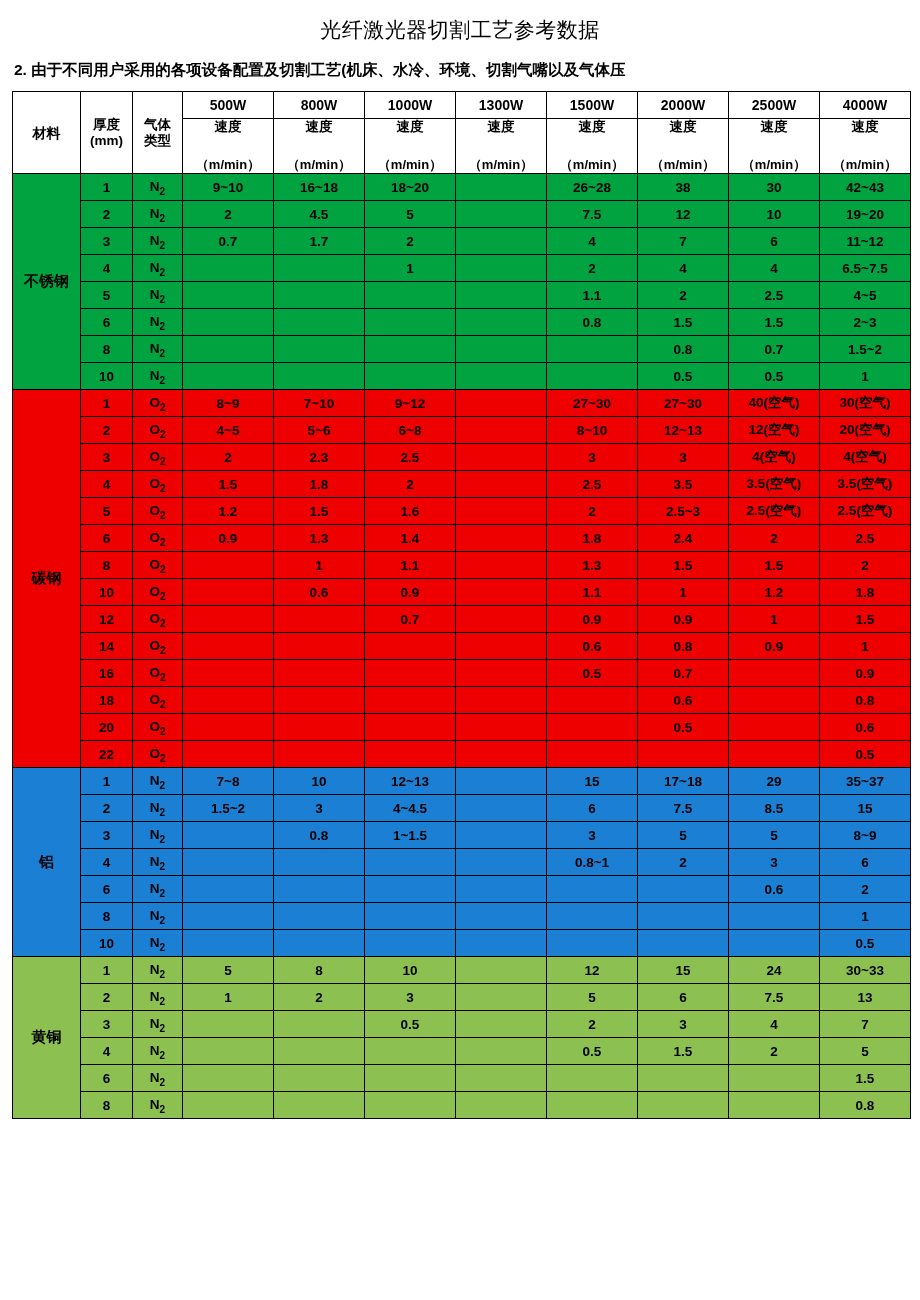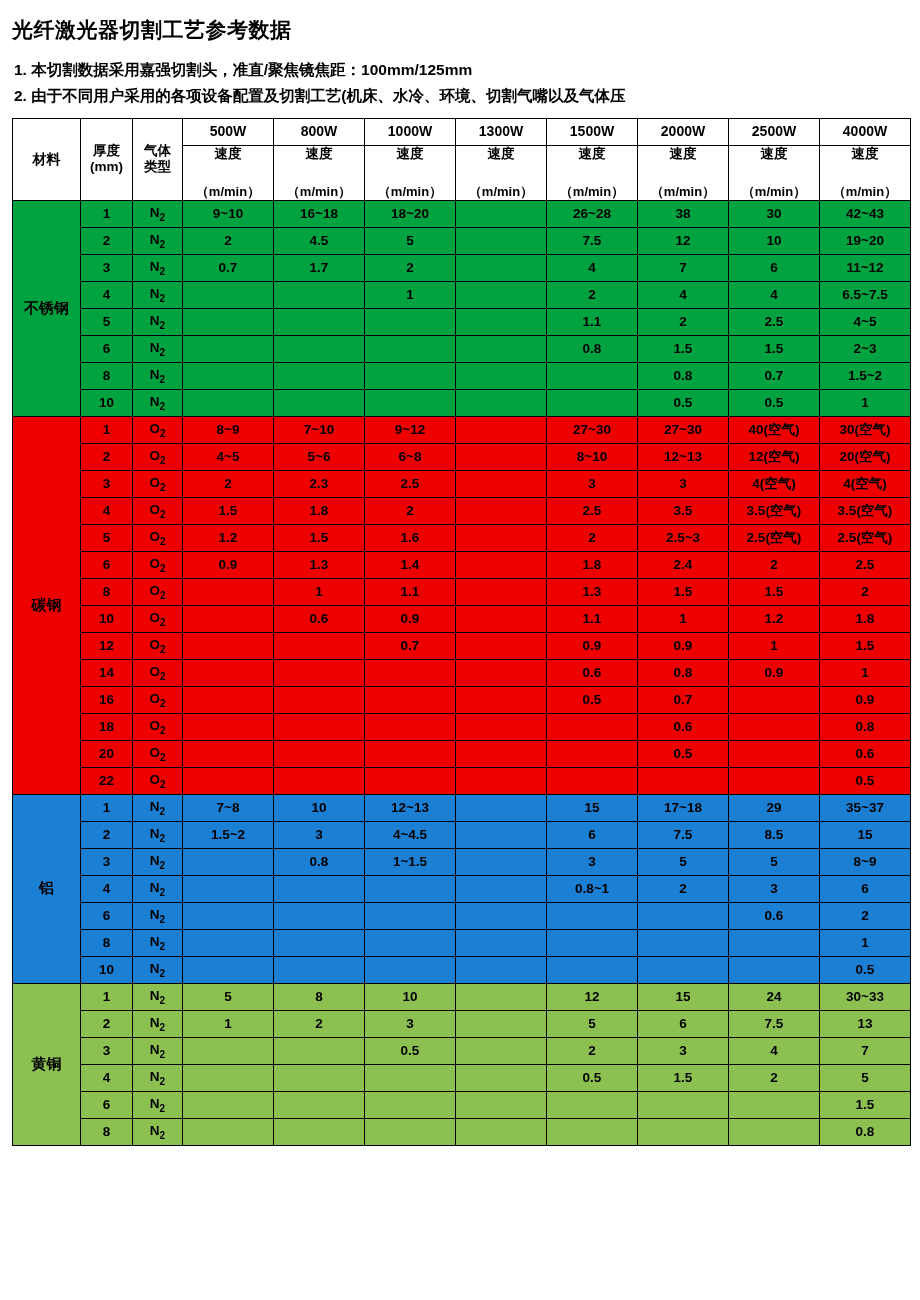--- a/index.html
+++ b/index.html
@@ -15,23 +15,23 @@
     overflow: hidden;
   }
   .page {
     width: 920px;
     height: 1300px;
     box-sizing: border-box;
     padding: 8px 12px 0 12px;
     position: relative;
   }
   .doc-title {
-    text-align: left;
+    text-align: center;
     font-size: 21px;
-    font-weight: bold;
+    font-weight: normal;
     letter-spacing: 0.5px;
     margin: 8px 0 14px 0;
   }
   .notes {
     font-size: 15.5px;
     font-weight: bold;
     line-height: 1.5;
     margin: 0 0 10px 2px;
   }
   .note {
@@ -87,21 +87,20 @@
   .empty { }
 </style>
 </head>
 <body>
 
 <div class="page">
 
   <div class="doc-title">光纤激光器切割工艺参考数据</div>
 
   <div class="notes">
-    <span class="note">1. 本切割数据采用嘉强切割头，准直/聚焦镜焦距：100mm/125mm</span>
     <span class="note">2. 由于不同用户采用的各项设备配置及切割工艺(机床、水冷、环境、切割气嘴以及气体压</span>
   </div>
 
   <table class="cut-table">
     <colgroup>
       <col class="col-mat">
       <col class="col-thk">
       <col class="col-gas">
       <col class="col-pw">
         <col class="col-pw">

